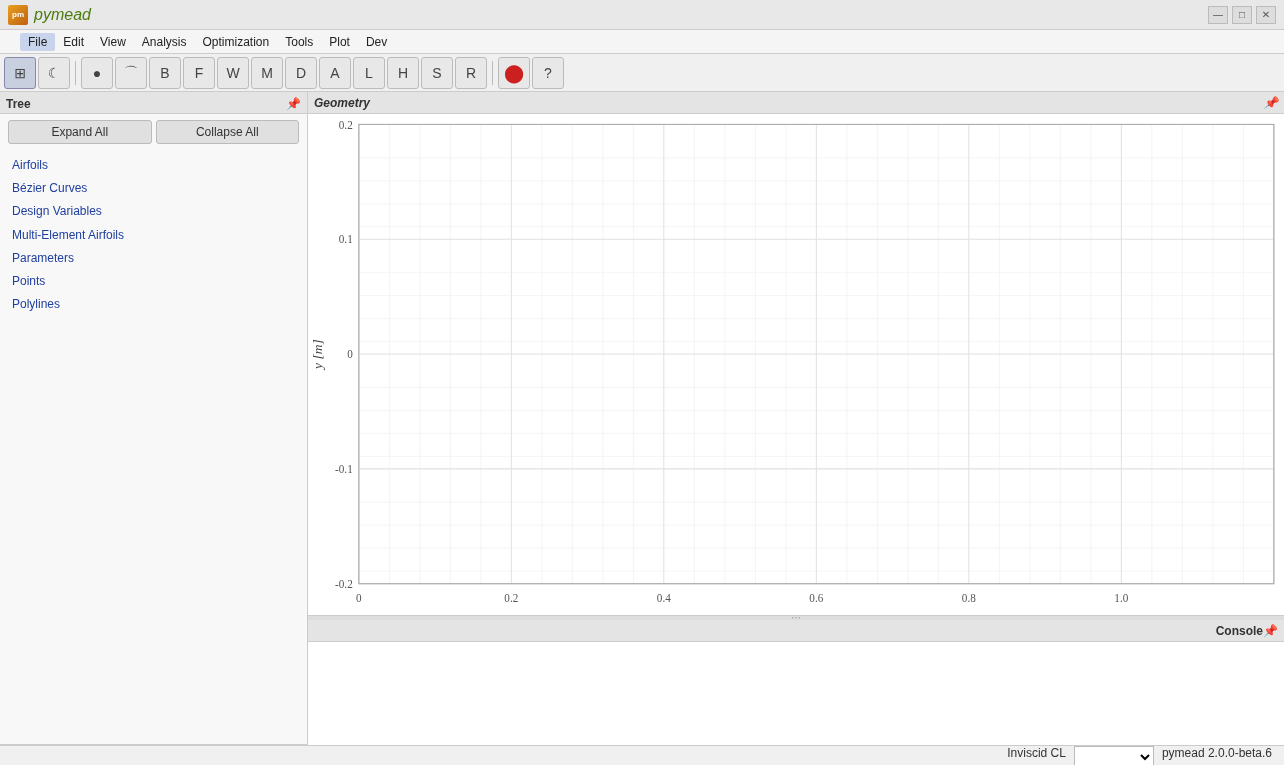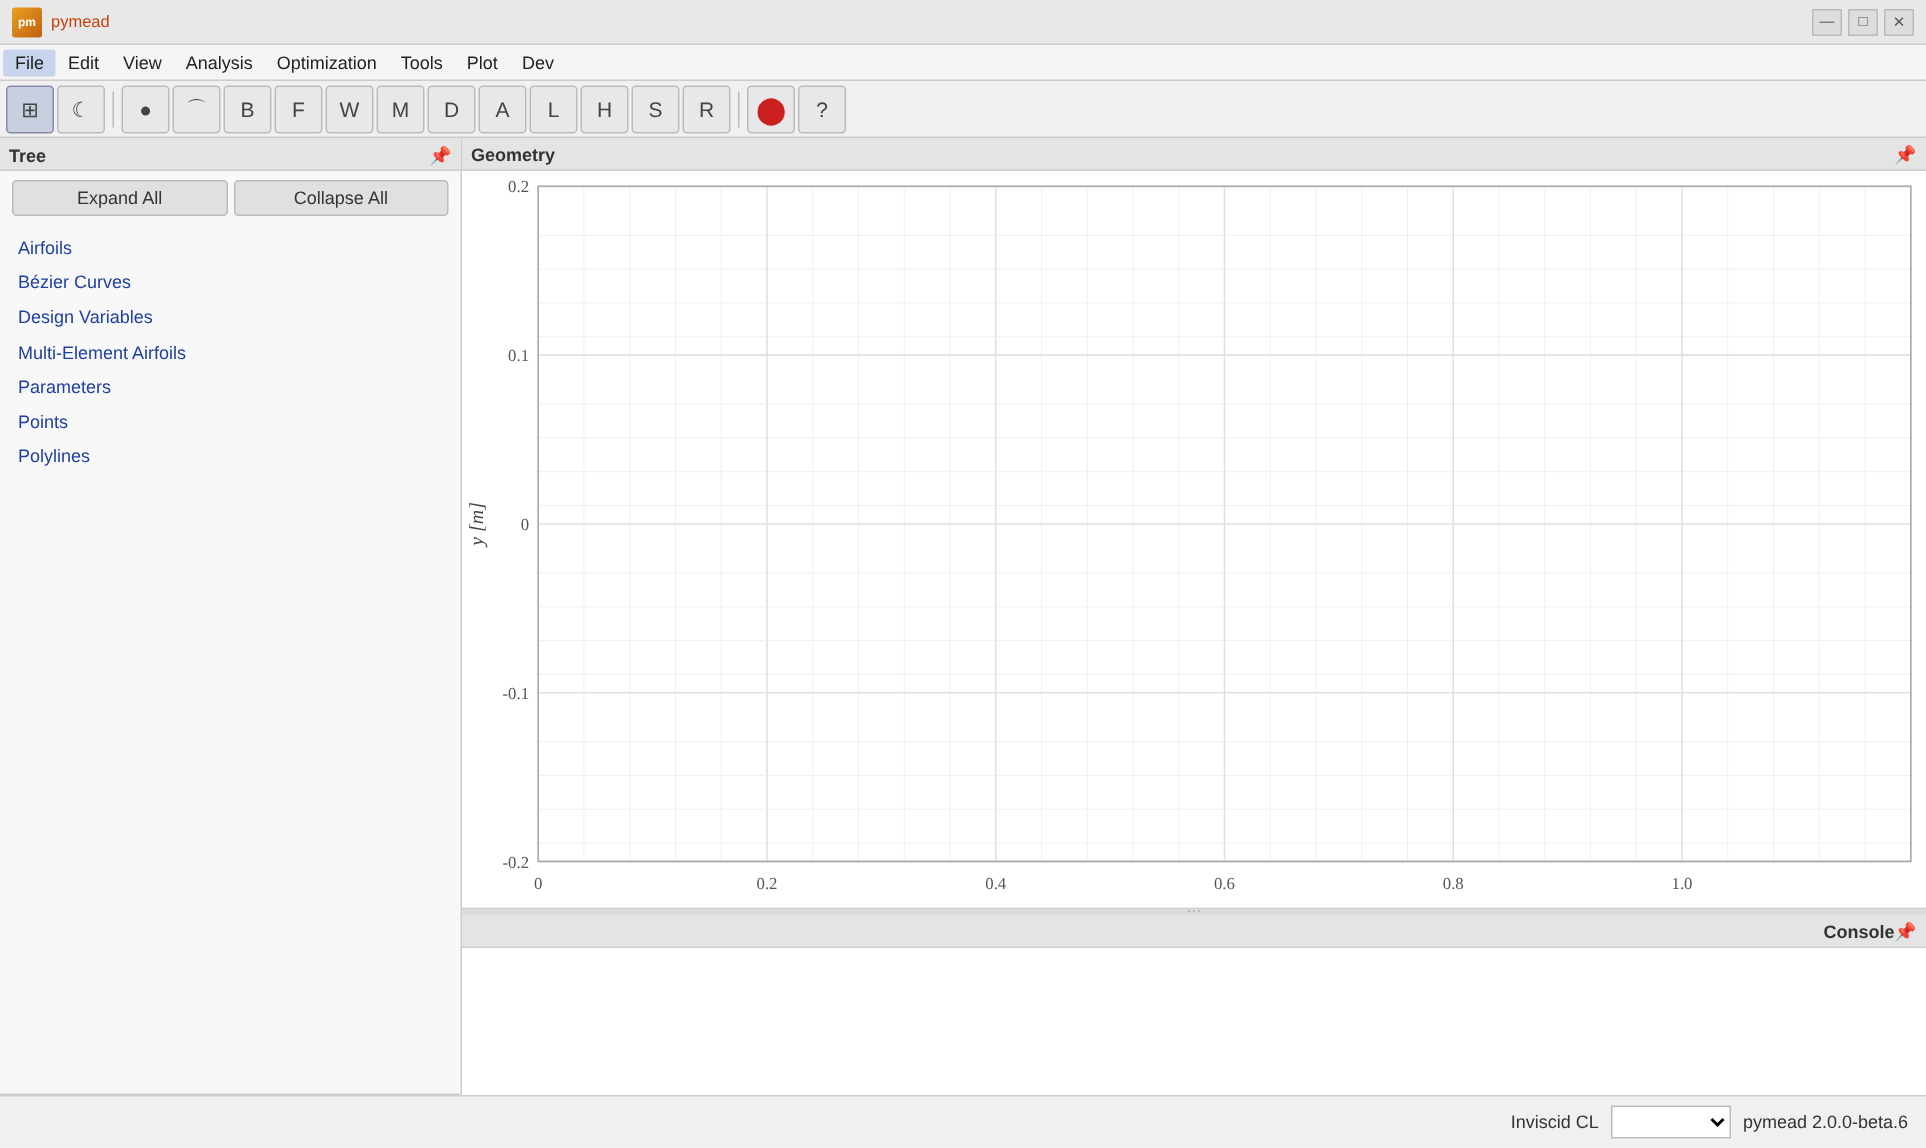--- a/index.html
+++ b/index.html
@@ -35,22 +35,23 @@
       background: linear-gradient(135deg, #e8a020, #c06010);
       border-radius: 2px;
       display: flex;
       align-items: center;
       justify-content: center;
       color: white;
       font-size: 8px;
       font-weight: bold;
     }
     #window-title {
-      font-size: 11px;
-      color: #c2410c;
+      font-size: 16px;
+      color: #4d7c0f;
+      font-style: italic;
     }
     #window-controls {
       display: flex;
       gap: 4px;
     }
     .win-btn {
       width: 20px;
       height: 18px;
       background: #ddd;
       border: 1px solid #bbb;
@@ -62,21 +63,21 @@
       color: #555;
     }
 
     
     #menu-bar {
       display: flex;
       align-items: center;
       background: #f5f5f5;
       border-bottom: 1px solid #ccc;
       height: 24px;
-      padding: 0 2px;
+      padding: 0 20px;
     }
     .menu-item {
       padding: 2px 8px;
       cursor: pointer;
       font-size: 12px;
       color: #222;
       border-radius: 2px;
     }
     .menu-item.active { background: #c8d4ec; }
 
@@ -194,20 +195,21 @@
       background: white;
     }
     #geometry-header {
       display: flex;
       align-items: center;
       justify-content: space-between;
       background: #e4e4e4;
       border-bottom: 1px solid #ccc;
       padding: 2px 6px;
       height: 22px;
+      font-style: italic;
     }
     #geometry-header-title {
       font-size: 12px;
       font-weight: bold;
       color: #333;
     }
 
     
     #plot-area {
       flex: 1;
@@ -242,25 +244,25 @@
       flex: 1;
       background: white;
       padding: 4px 8px;
       font-family: monospace;
       font-size: 11px;
     }
 
     
     #status-bar {
       display: flex;
-      align-items: center;
+      align-items: flex-start;
       justify-content: flex-end;
       background: #f0f0f0;
       border-top: 1px solid #ccc;
-      height: 35px;
+      height: 20px;
       padding: 0 12px;
       gap: 8px;
     }
     #inviscid-label {
       font-size: 12px;
       color: #333;
     }
     #inviscid-select {
       width: 80px;
       height: 22px;

